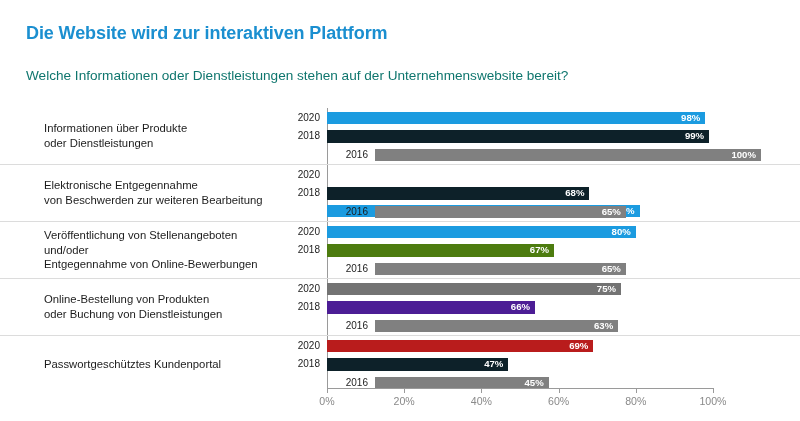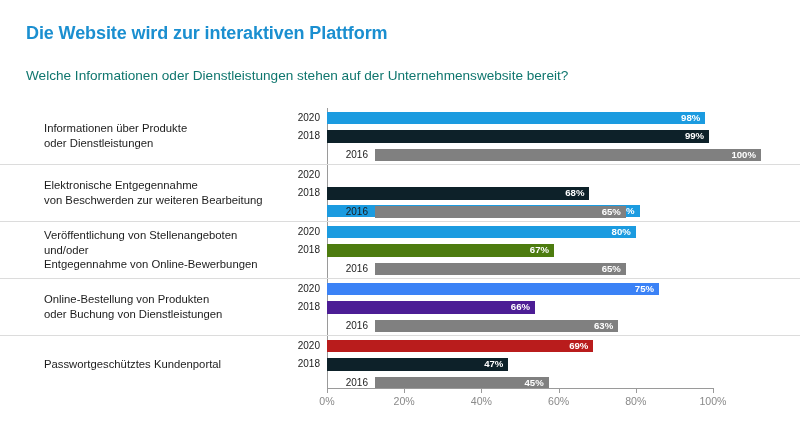--- a/index.html
+++ b/index.html
@@ -272,21 +272,21 @@
             </div>
           </div>
         </div>
       </div>
       <div class="group-row">
         <div class="cat-label"><span class="line1">Online-Bestellung von Produkten</span><span class="line2">oder Buchung von Dienstleistungen</span></div>
         <div class="bar-rows">
           <div class="bar-row r0">
             <div class="year">2020</div>
             <div class="bar-track">
-              <div class="bar" style="width: 332px; background: #3b82f6;">
+              <div class="bar" style="width: 294px; background: #737373;">
                 <span class="val">75%</span>
               </div>
             </div>
           </div>
           <div class="bar-row r1">
             <div class="year">2018</div>
             <div class="bar-track">
               <div class="bar" style="width: 208px; background: #4c1d95; text-align: right;">
                 <span class="val">66%</span>
               </div>

